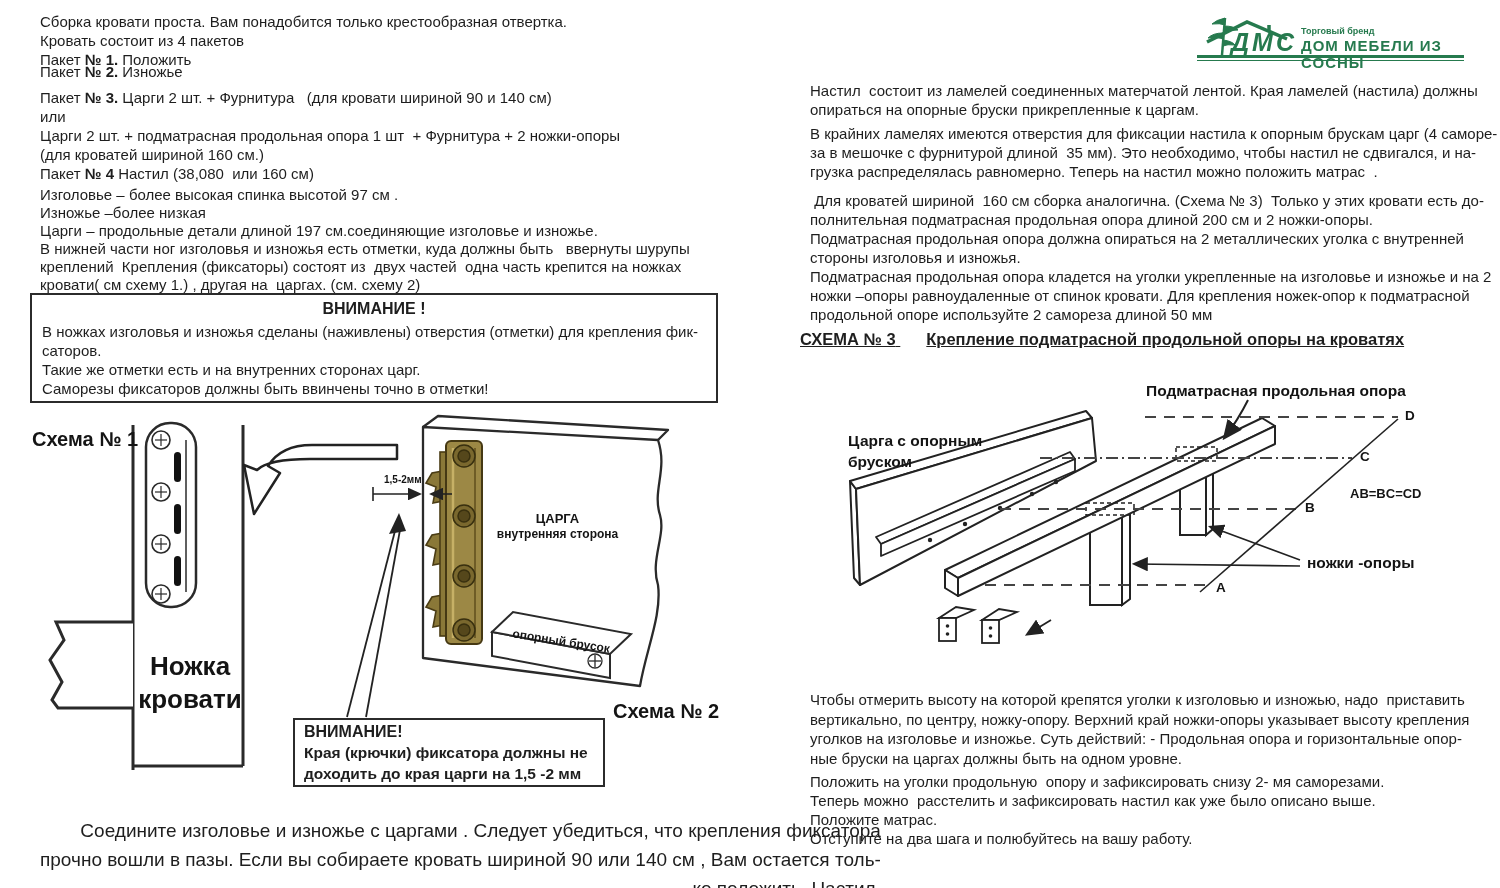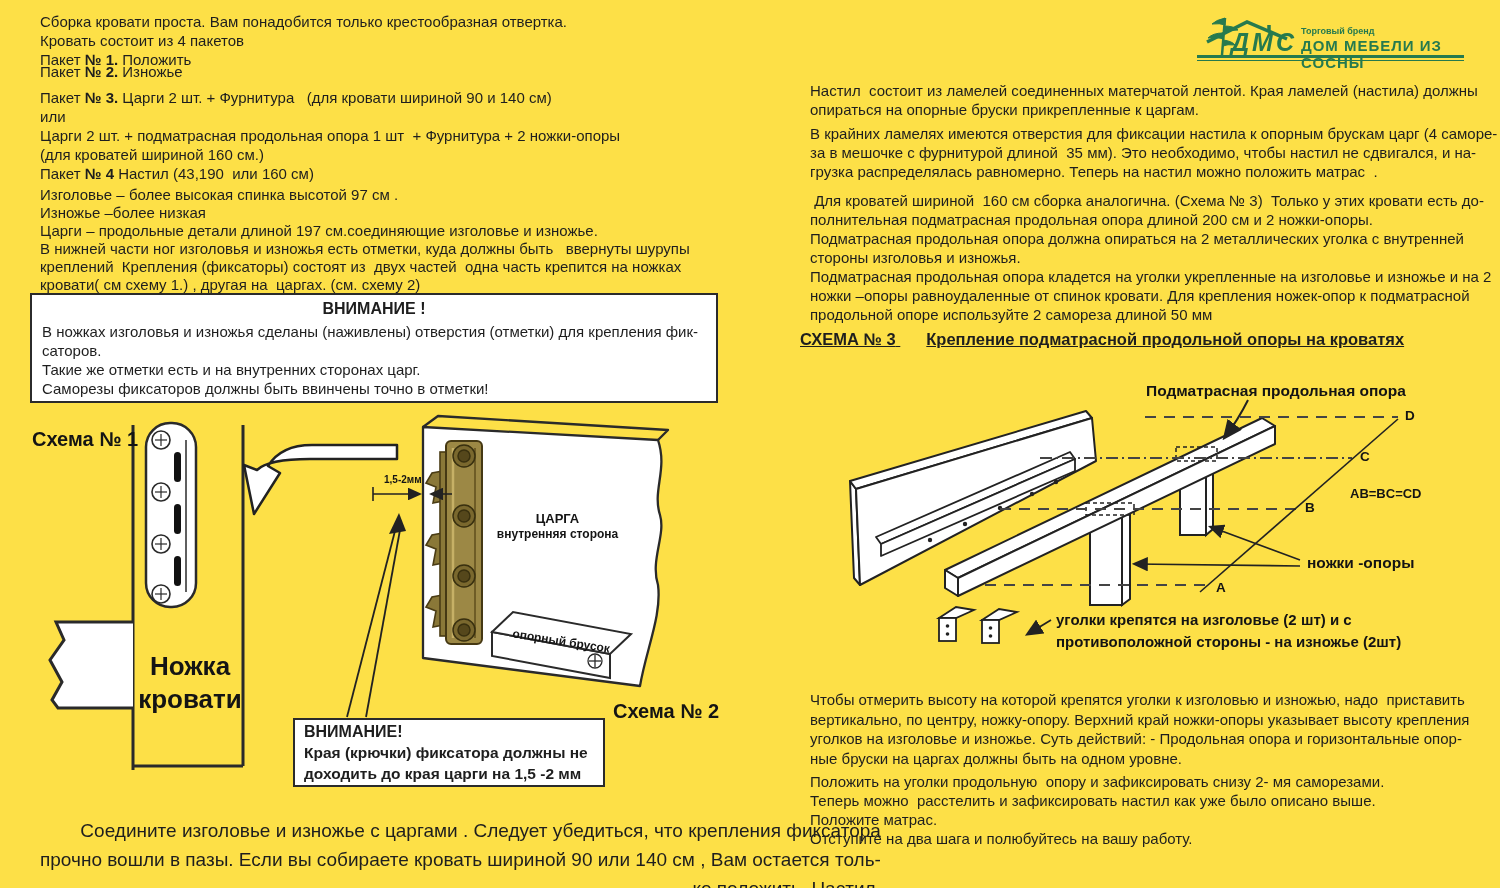--- a/index.html
+++ b/index.html
@@ -1,16 +1,16 @@
 <!DOCTYPE html>
 <html><head>
 <meta charset="utf-8">
 <style>
   html,body{margin:0;padding:0;background:#e8e8e8;}
-  .page{position:relative;width:1500px;height:888px;background:#fde047;overflow:hidden;
+  .page{position:relative;width:1500px;height:888px;background:#ffffff;overflow:hidden;
         font-family:"Liberation Sans",sans-serif;color:#1e1e1e;}
   .abs{position:absolute;}
   .txt{font-size:15px;line-height:19px;white-space:pre-wrap;}
   .txt16{font-size:19px;line-height:29px;white-space:pre-wrap;text-align:right;}
   .b{font-weight:bold;}
   .lbl{position:absolute;font-weight:bold;color:#141414;}
   .warnbox{position:absolute;border:2px solid #2b2b2b;background:#fff;}
   .green{color:#267a4e;}
   svg{display:block;}
   .center{text-align:center;}
@@ -22,21 +22,21 @@
 
   <div class="abs txt" style="left:40px;top:12px;">Сборка кровати проста. Вам понадобится только крестообразная отвертка.</div>
   <div class="abs txt" style="left:40px;top:31px;">Кровать состоит из 4 пакетов</div>
 
   <div class="abs txt" style="left:40px;top:50px;"><span>Пакет </span><span class="b">№ 1.</span><span> Положить</span></div>
   <div class="abs txt" style="left:40px;top:62px;"><span>Пакет </span><span class="b">№ 2.</span><span> Изножье</span></div>
   <div class="abs txt" style="left:40px;top:88px;"><span>Пакет </span><span class="b">№ 3.</span><span> Царги 2 шт. + Фурнитура   (для кровати шириной 90 и 140 см)</span></div>
   <div class="abs txt" style="left:40px;top:107px;">или</div>
   <div class="abs txt" style="left:40px;top:126px;">Царги 2 шт. + подматрасная продольная опора 1 шт  + Фурнитура + 2 ножки-опоры</div>
   <div class="abs txt" style="left:40px;top:145px;">(для кроватей шириной 160 см.)</div>
-  <div class="abs txt" style="left:40px;top:164px;"><span>Пакет </span><span class="b">№ 4</span><span> Настил (43,190  или 160 см)</span></div>
+  <div class="abs txt" style="left:40px;top:164px;"><span>Пакет </span><span class="b">№ 4</span><span> Настил (38,080  или 160 см)</span></div>
 
   <div class="abs txt" style="left:40px;top:186px;line-height:18px;">Изголовье – более высокая спинка высотой 97 см .
 Изножье –более низкая
 Царги – продольные детали длиной 197 см.соединяющие изголовье и изножье.
 В нижней части ног изголовья и изножья есть отметки, куда должны быть   ввернуты шурупы
 креплений  Крепления (фиксаторы) состоят из  двух частей  одна часть крепится на ножках
 кровати( см схему 1.) , другая на  царгах. (см. схему 2)</div>
 
   <div class="warnbox" style="left:30px;top:293px;width:684px;height:106px;">
     <div class="abs b center" style="left:0;top:5px;width:100%;font-size:16px;">ВНИМАНИЕ !</div>
@@ -264,28 +264,28 @@
         <circle cx="947.5" cy="626" r="1.8"></circle>
           <circle cx="947.5" cy="634" r="1.8"></circle>
         <circle cx="990.5" cy="628" r="1.8"></circle>
           <circle cx="990.5" cy="636" r="1.8"></circle>
       </g>
     </g>
     <line x1="1051" y1="620" x2="1028" y2="634" stroke="#222" stroke-width="1.8" marker-end="url(#arr2)"></line>
   </svg>
 
   <div class="lbl" style="left:1146px;top:382px;font-size:15.5px;">Подматрасная продольная опора</div>
+  <div class="lbl" style="left:848px;top:430px;font-size:15.5px;line-height:21px;white-space:pre-line;">Царга с опорным
+бруском</div>
   <div class="lbl" style="left:1350px;top:486px;font-size:13px;">AB=BC=CD</div>
   <div class="lbl" style="left:1216px;top:580px;font-size:13.5px;">A</div>
   <div class="lbl" style="left:1305px;top:500px;font-size:13.5px;">B</div>
   <div class="lbl" style="left:1360px;top:449px;font-size:13.5px;">C</div>
   <div class="lbl" style="left:1405px;top:408px;font-size:13.5px;">D</div>
   <div class="lbl" style="left:1307px;top:554px;font-size:15.5px;">ножки -опоры</div>
-  <div class="lbl" style="left:1056px;top:609px;font-size:15px;line-height:22px;white-space:pre-line;">уголки крепятся на изголовье (2 шт) и с
-противоположной стороны - на изножье (2шт)</div>
 
   <div class="abs txt" style="left:810px;top:690px;line-height:19.5px;">Чтобы отмерить высоту на которой крепятся уголки к изголовью и изножью, надо  приставить
 вертикально, по центру, ножку-опору. Верхний край ножки-опоры указывает высоту крепления
 уголков на изголовье и изножье. Суть действий: - Продольная опора и горизонтальные опор-
 ные бруски на царгах должны быть на одном уровне.</div>
   <div class="abs txt" style="left:810px;top:772px;">Положить на уголки продольную  опору и зафиксировать снизу 2- мя саморезами.
 Теперь можно  расстелить и зафиксировать настил как уже было описано выше.
 Положите матрас.
 Отступите на два шага и полюбуйтесь на вашу работу.</div>
 

